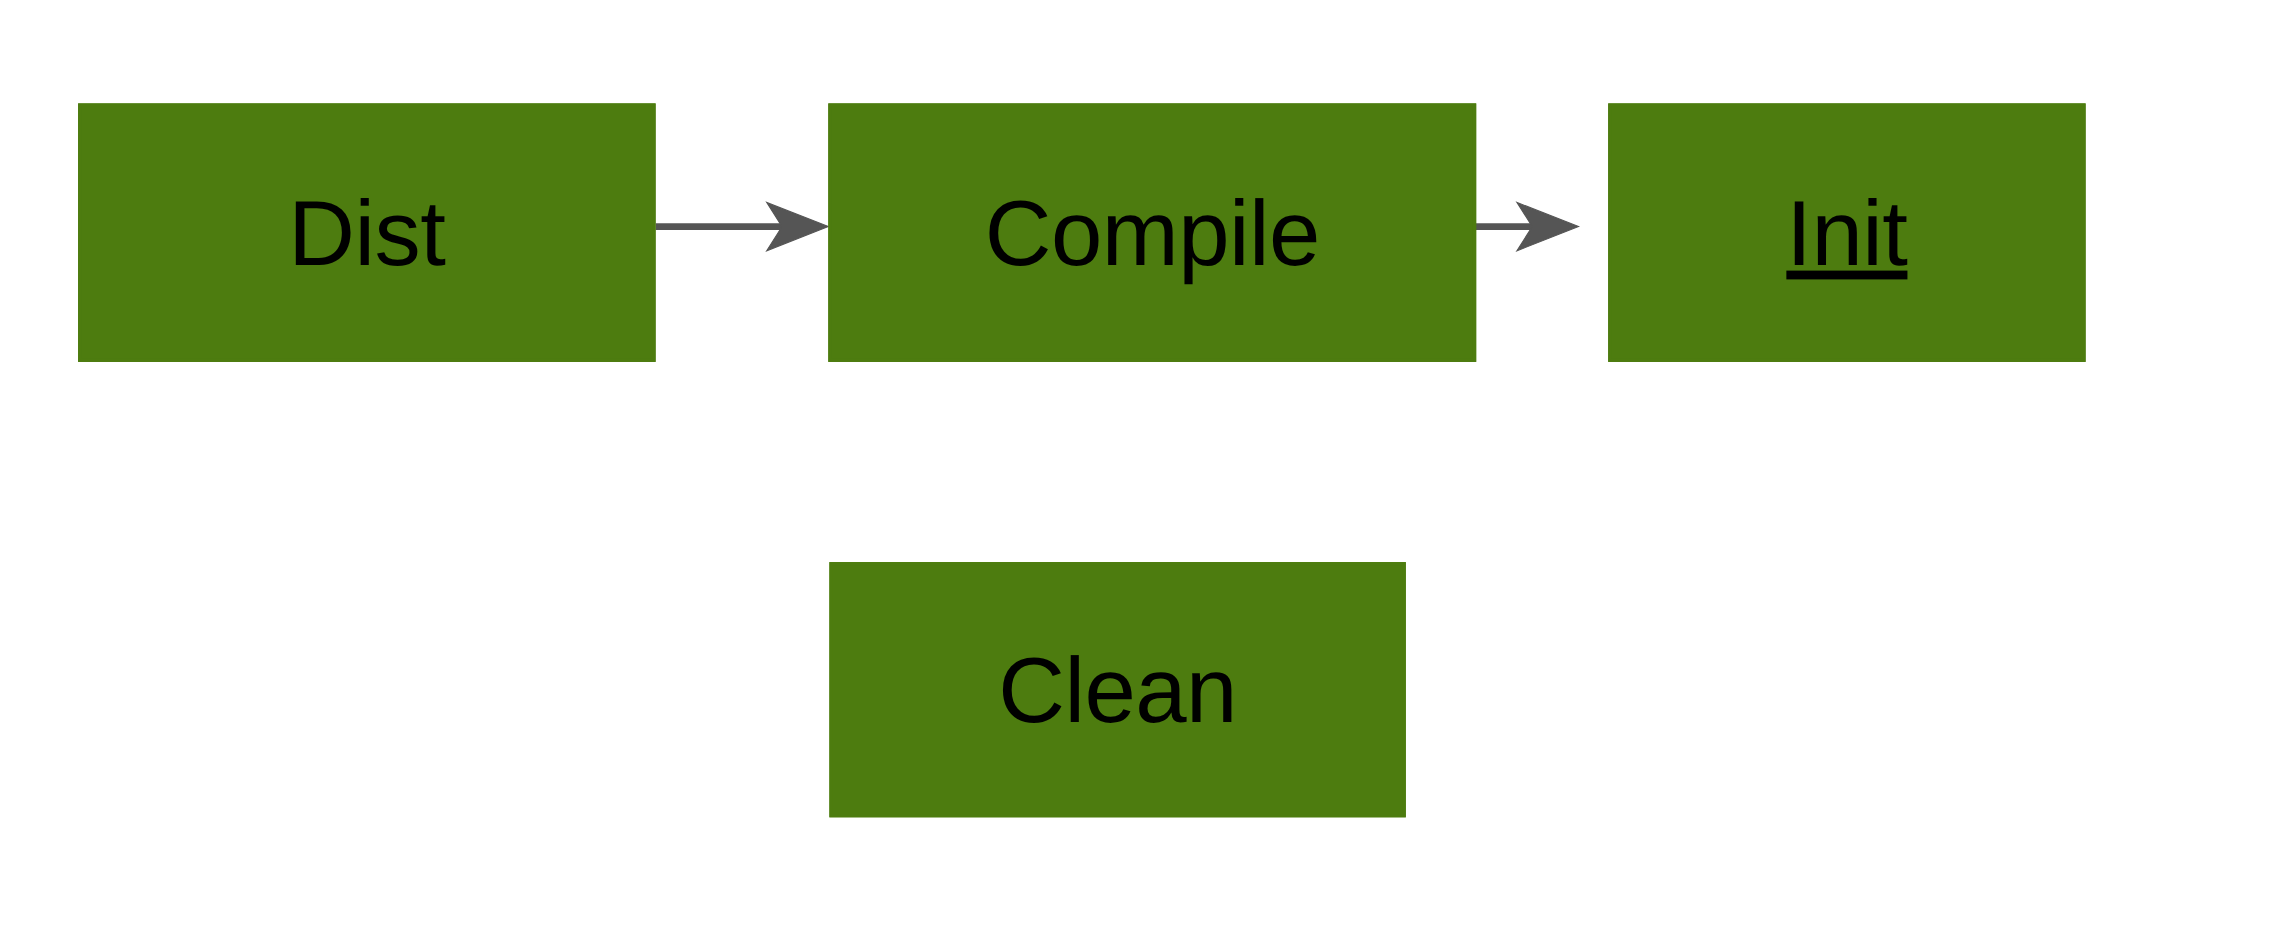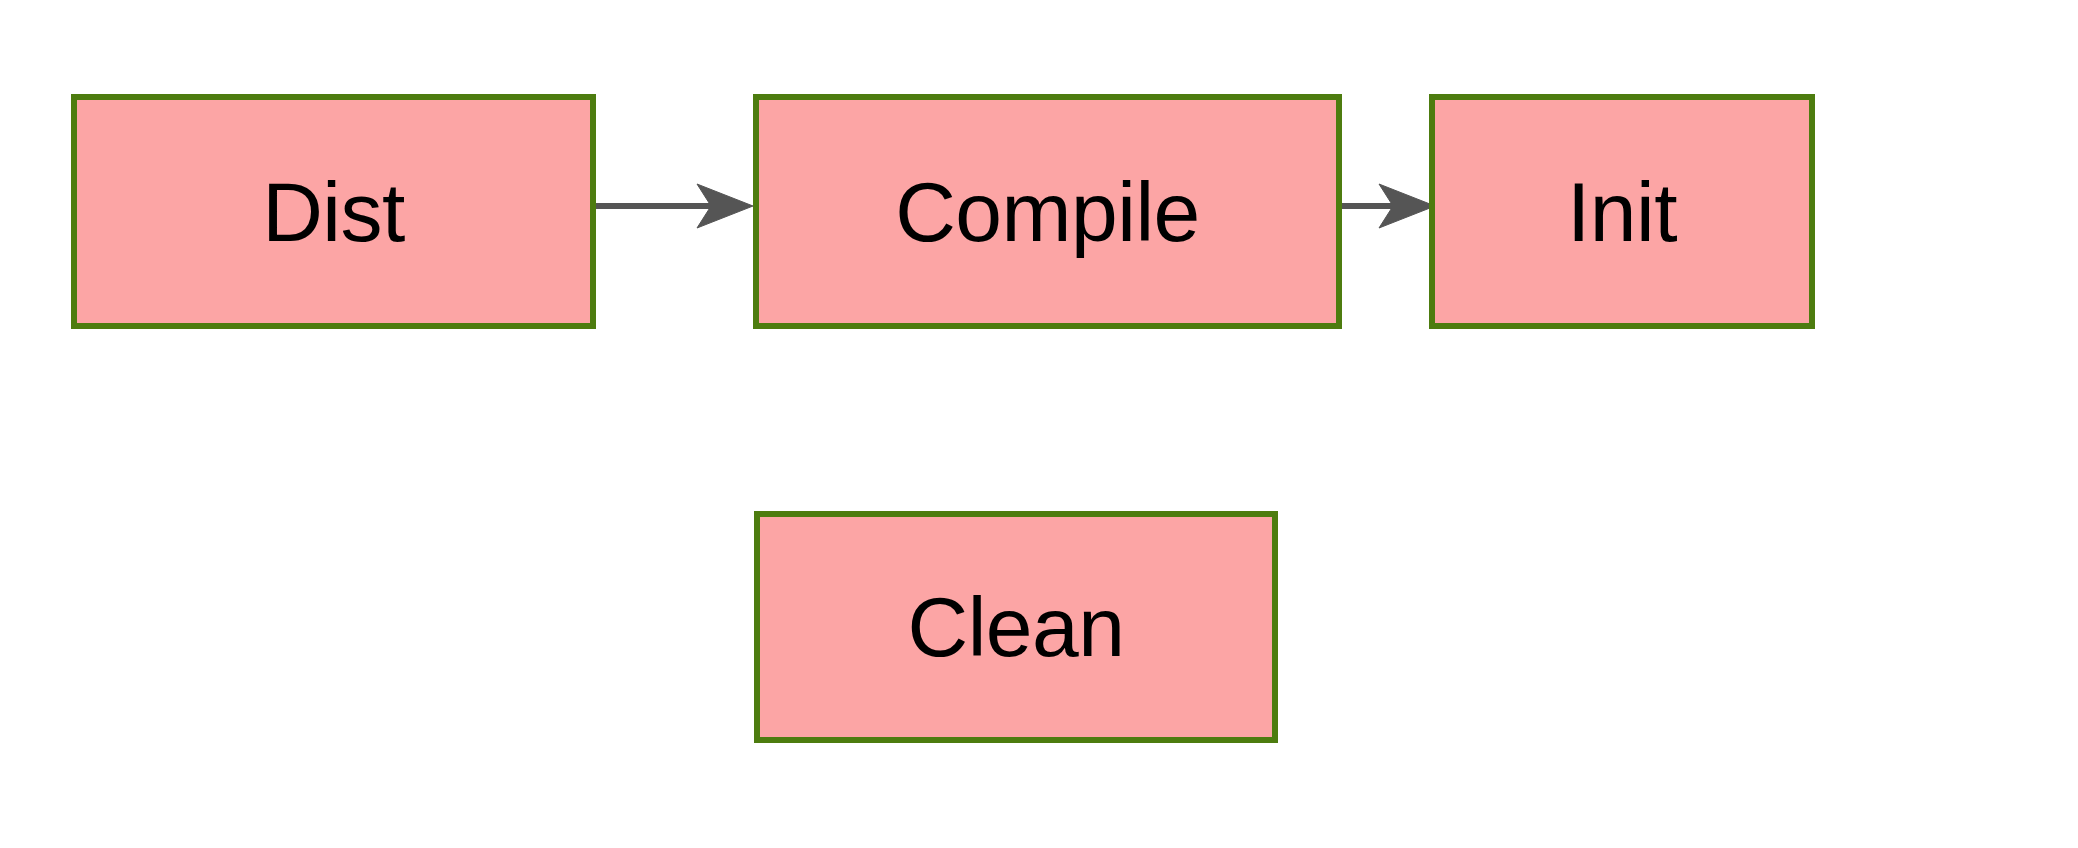--- a/index.html
+++ b/index.html
@@ -15,22 +15,22 @@
     background: #ffffff;
     overflow: hidden;
     font-family: "Liberation Sans", "DejaVu Sans", sans-serif;
   }
   .node {
     position: absolute;
     box-sizing: border-box;
     display: flex;
     align-items: center;
     justify-content: center;
-    background: #fca5a5;
-    border: 6px solid #4d7c0f;
+    background: #4d7c0f;
+    border: 3px solid #4d7c0f;
   }
   .node-label {
     font-family: "Liberation Sans", "DejaVu Sans", sans-serif;
     font-size: 84px;
     font-weight: 400;
     line-height: 1;
     color: #000000;
     letter-spacing: -0.5px;
     white-space: nowrap;
     user-select: none;
@@ -73,21 +73,21 @@
   </svg>
 
   <div class="node" style="left:71px; top:94px; width:525px; height:235px;">
     <span class="node-label">Dist</span>
   </div>
 
   <div class="node" style="left:753px; top:94px; width:589px; height:235px;">
     <span class="node-label">Compile</span>
   </div>
 
-  <div class="node" style="left:1429px; top:94px; width:386px; height:235px;">
+  <div class="node" style="left:1462px; top:94px; width:434px; height:235px;text-decoration:underline;">
     <span class="node-label">Init</span>
   </div>
 
   <div class="node" style="left:754px; top:511px; width:524px; height:232px;">
     <span class="node-label">Clean</span>
   </div>
 
 </div>
 
 </body></html>

